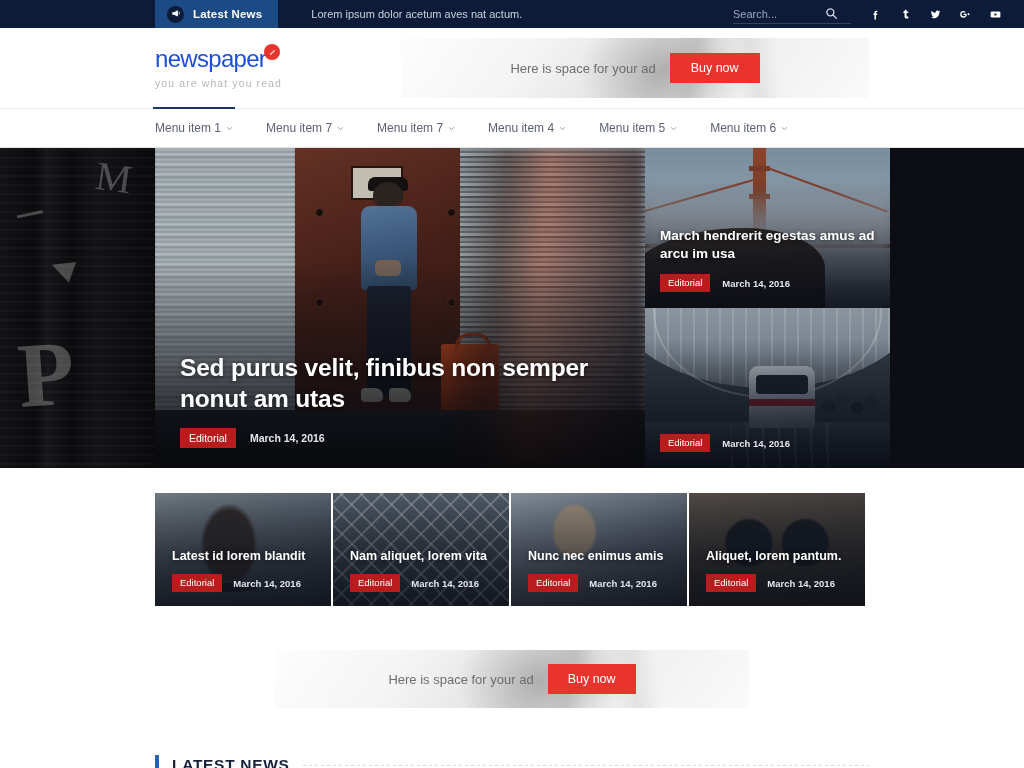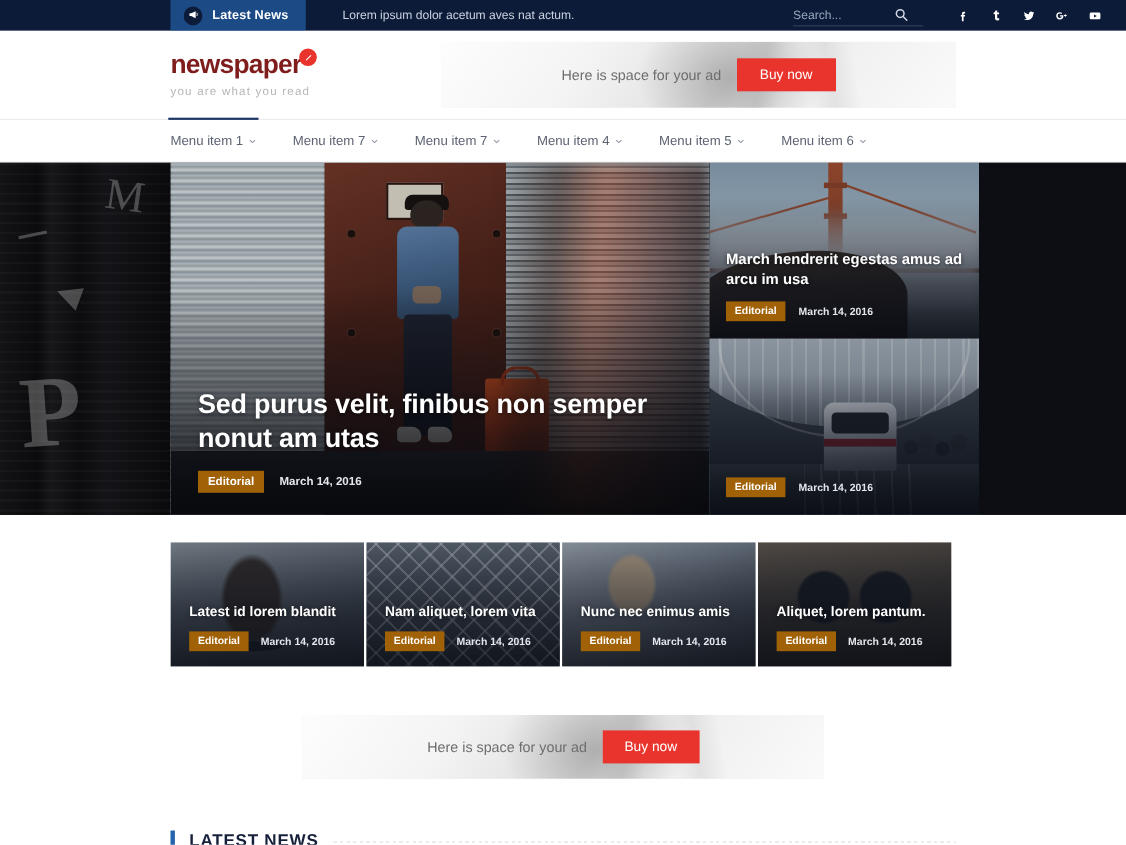--- a/index.html
+++ b/index.html
@@ -28,21 +28,21 @@
   .megaphone svg { width:10px; height:10px; display:block; }
   .latest-badge-text {
     color:#fff; font-size:11.5px; font-weight:bold; letter-spacing:.2px;
     white-space:nowrap;
   }
   .ticker {
     color:#c9d2e0; font-size:11px; margin-left:33px; white-space:nowrap;
   }
   .topbar-right {
     position:absolute; right:0; top:0; height:28px;
-    display:flex; align-items:center; gap:12px;
+    display:flex; align-items:center; gap:0;
   }
   .search-wrap {
     display:flex; align-items:center; width:118px;
     border-bottom:1px solid #33425e; height:19px; margin-right:18px;
   }
   .search-input {
     background:transparent; border:none; outline:none;
     color:#c1cada; font-size:11px; width:92px; font-family:inherit;
   }
   .search-input::placeholder { color:#9aa7bd; }
@@ -53,21 +53,21 @@
   .social svg { display:block; }
 
   
   .header {
     height:80px; background:#fff; display:flex; align-items:center;
     padding:0 155px 0 155px; position:relative;
   }
   .brand { width:240px; flex:none; }
   .brand-row { display:flex; align-items:flex-start; }
   .brand-name {
-    font-size:24px; font-weight:bold; color:#7f1d1d; letter-spacing:-.7px;
+    font-size:24px; font-weight:normal; color:#1d4ed8; letter-spacing:-.7px;
     line-height:1;
   }
   .brand-dot {
     width:16px; height:16px; border-radius:50%; background:#e8342c;
     margin-left:-2px; margin-top:-3px; position:relative; flex:none;
     display:flex; align-items:center; justify-content:center;
   }
   .brand-dot svg { width:9px; height:9px; display:block; }
   .brand-tagline {
     font-size:10.5px; color:#b6b6b6; letter-spacing:1.1px; margin-top:6px;
@@ -227,21 +227,21 @@
   }
   .hero-main-body {
     position:absolute; left:25px; right:40px; bottom:20px; z-index:3;
   }
   .hero-main-title {
     color:#fff; font-size:24.5px; font-weight:bold; line-height:1.24;
     letter-spacing:-.2px; text-shadow:0 1px 5px rgba(0,0,0,.55);
   }
   .meta-row { display:flex; align-items:center; gap:14px; margin-top:14px; }
   .cat-badge {
-    background:#a16207; color:#fff; font-size:10.5px; font-weight:bold;
+    background:#b91c1c; color:#fff; font-size:10.5px; font-weight:normal;
     padding:4px 9px; line-height:1.15; cursor:pointer;
   }
   .meta-date { color:#e3e6ec; font-size:10.5px; font-weight:bold; }
 
   .hero-side { width:245px; display:flex; flex-direction:column; }
   .side-card { height:160px; position:relative; overflow:hidden; cursor:pointer; }
 
   .bridge-photo { position:absolute; inset:0; }
   .bridge-sky {
     position:absolute; inset:0;

